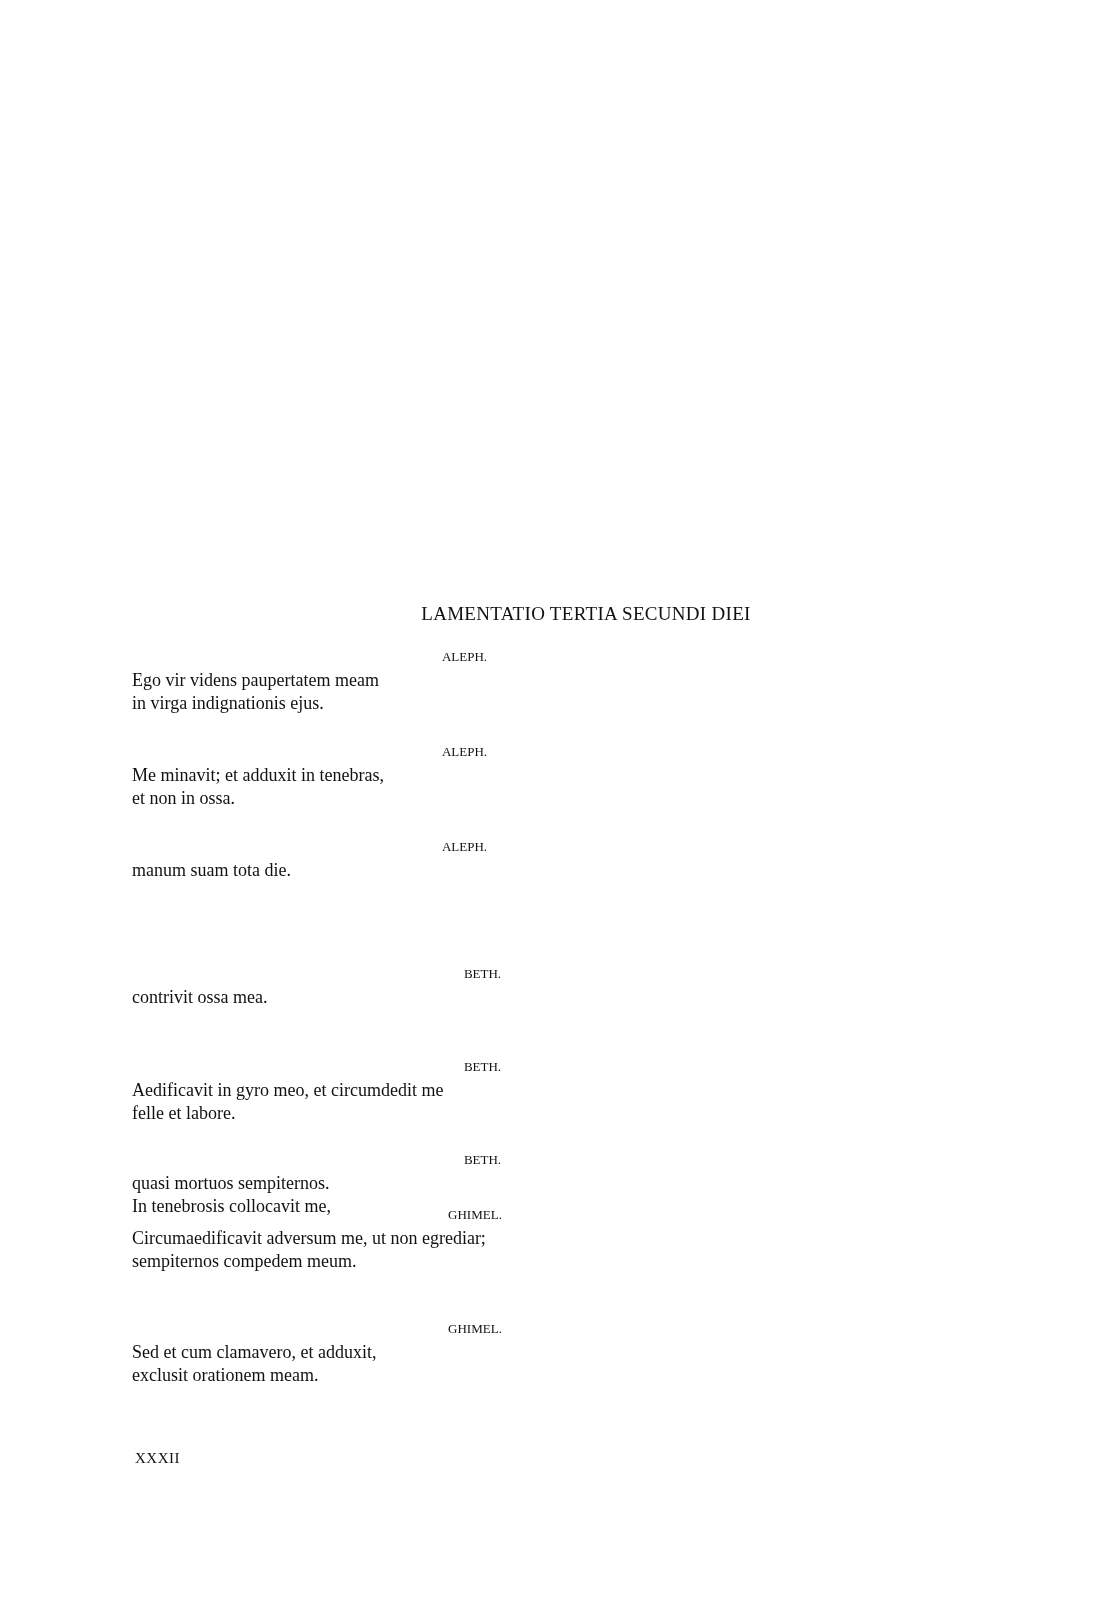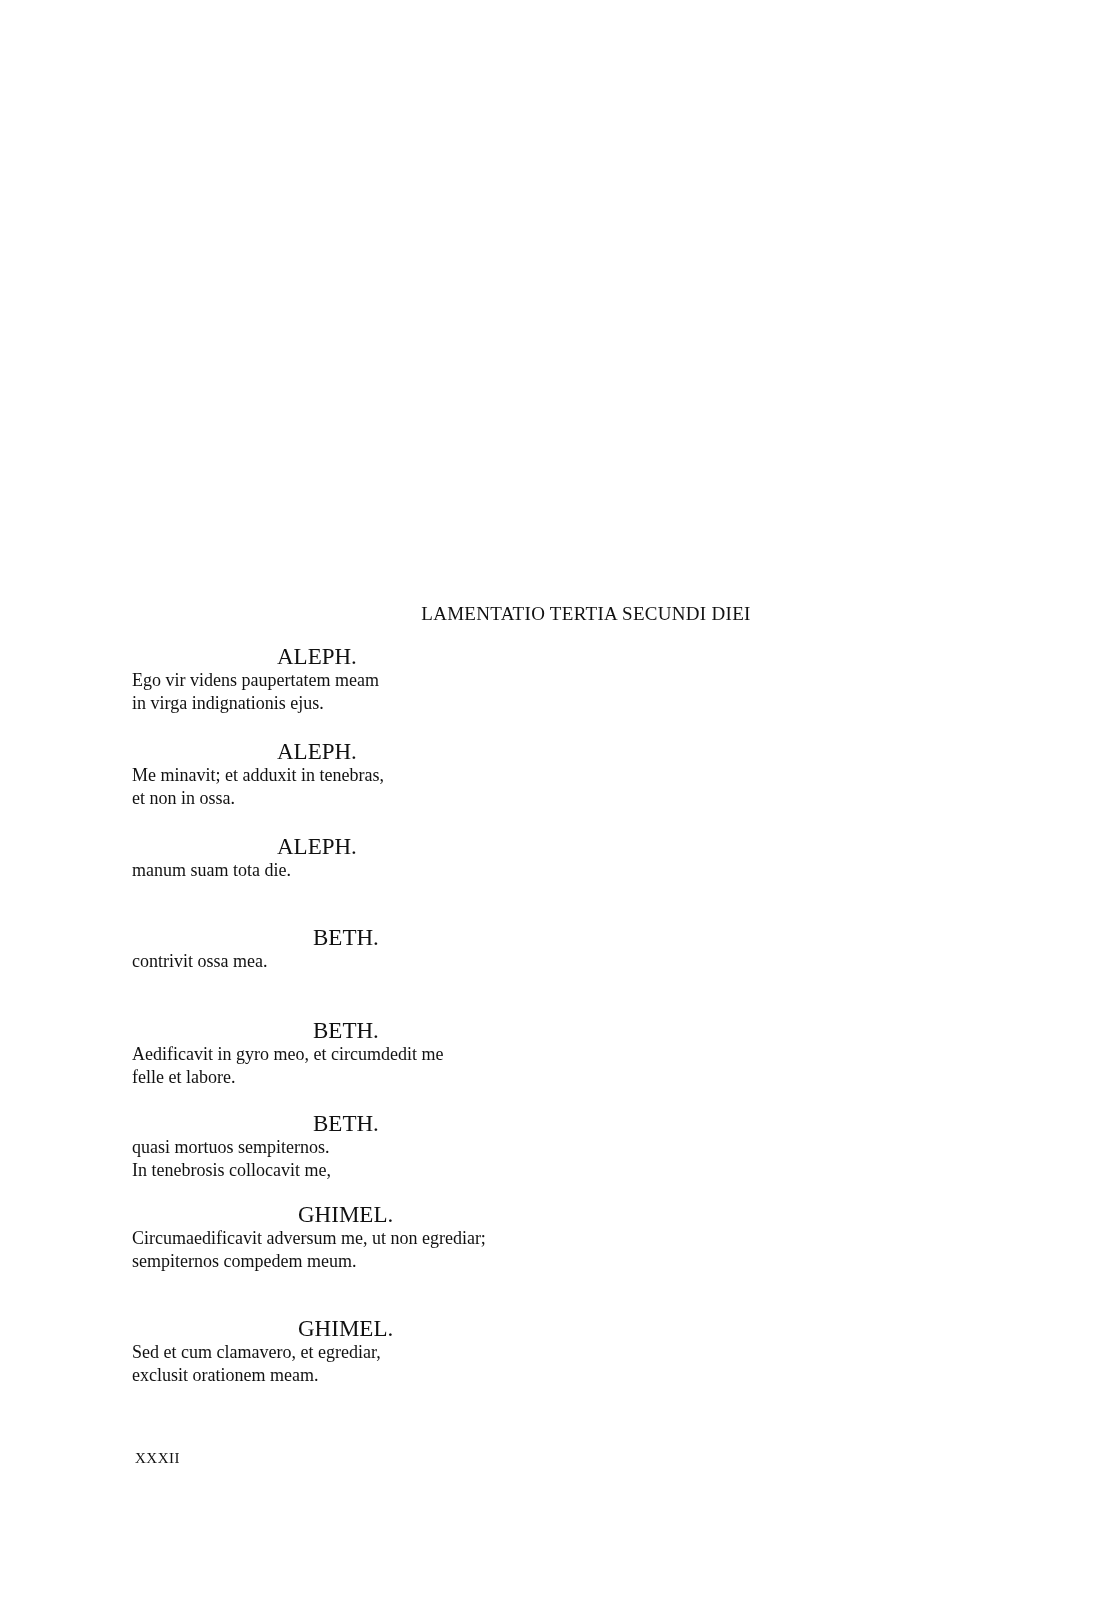--- a/index.html
+++ b/index.html
@@ -36,27 +36,27 @@
       position: relative;
       left: 0;
     }
     .stanza {
       position: absolute;
       left: 116px;
       width: 520px;
     }
     .heading {
       display: block;
-      text-align: left;
+      text-align: center;
       padding-left: 145px;
-      font-size: 23px;
+      font-size: 13px;
       line-height: 24px;
       height: 24px;
     }
-    .heading.beth { padding-left: 181px; }
+    .heading.beth { padding-left: 181px; margin-top: 36px; }
     .heading.ghimel { padding-left: 166px; }
     .line {
       display: block;
       font-size: 18px;
       line-height: 23px;
       height: 23px;
       white-space: nowrap;
     }
     .page-number {
       position: absolute;
@@ -110,19 +110,19 @@
   </div>
 
   <div class="stanza" style="top:1203px;">
     <span class="heading ghimel">GHIMEL.</span>
     <span class="line">Circumaedificavit adversum me, ut non egrediar;</span>
     <span class="line">sempiternos compedem meum.</span>
   </div>
 
   <div class="stanza" style="top:1317px;">
     <span class="heading ghimel">GHIMEL.</span>
-    <span class="line">Sed et cum clamavero, et egrediar,</span>
+    <span class="line">Sed et cum clamavero, et adduxit,</span>
     <span class="line">exclusit orationem meam.</span>
   </div>
 
   <div class="page-number">XXXII</div>
 
 </div>
 
 </body></html>

